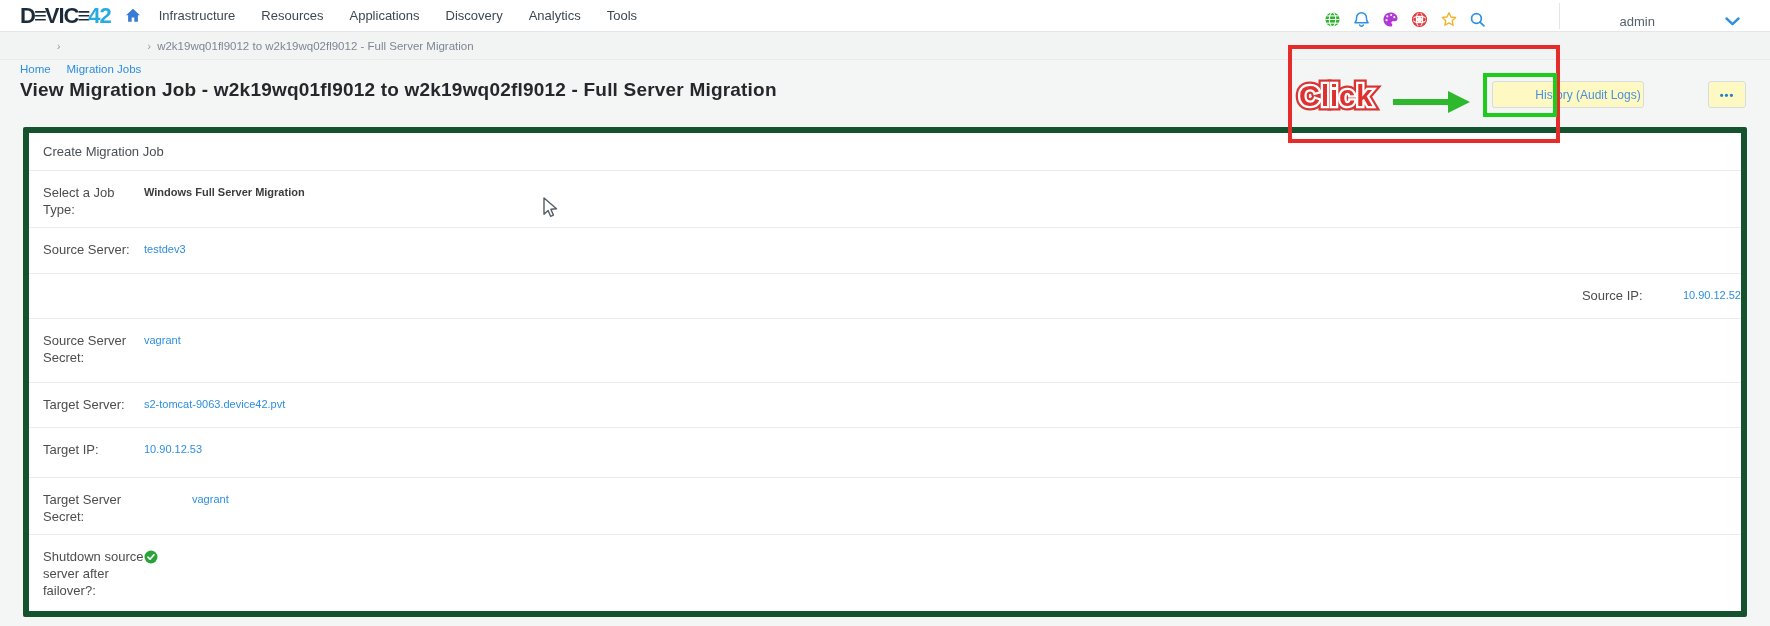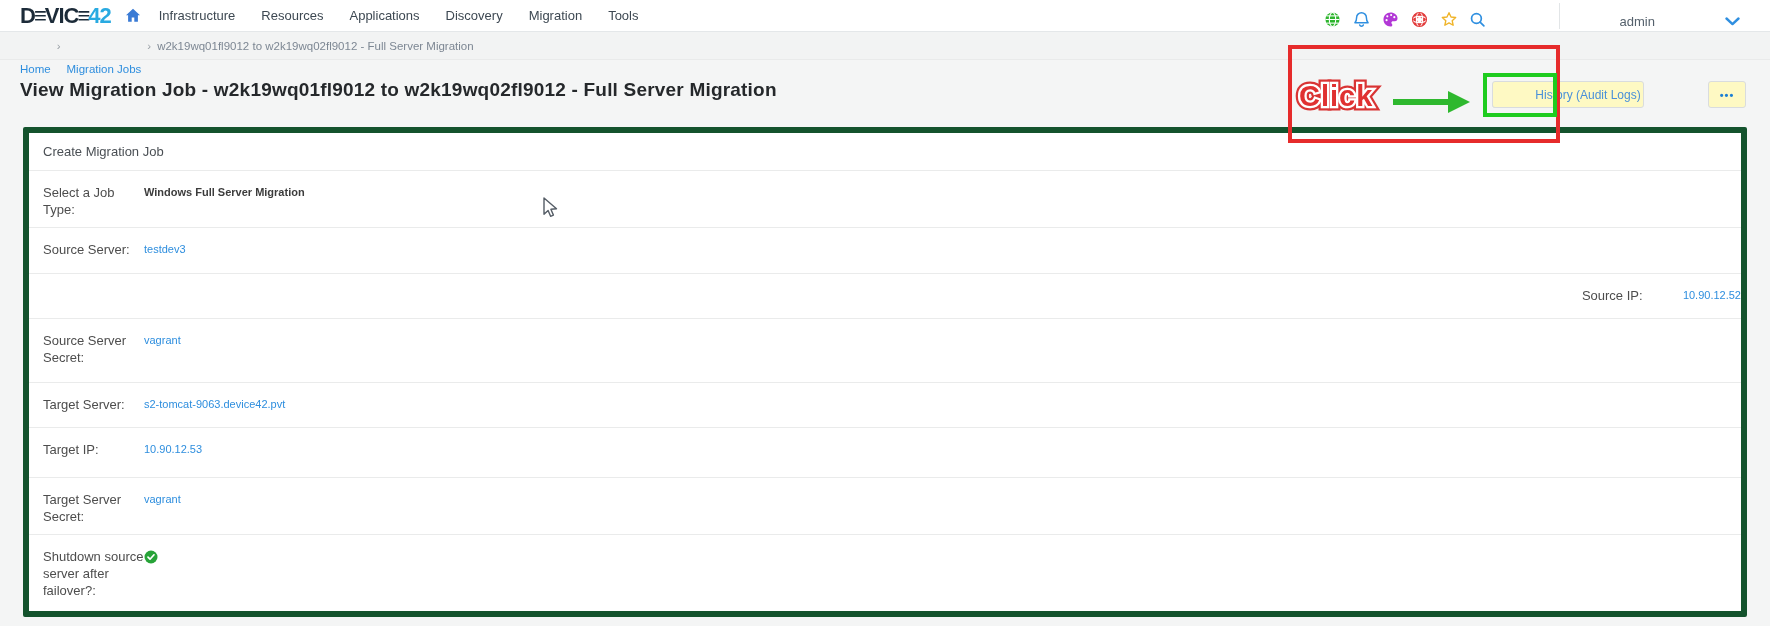--- a/index.html
+++ b/index.html
@@ -102,21 +102,21 @@
   <div class="home-ic">
     <svg width="16" height="15" viewBox="0 0 16 15">
         <path d="M8 .8 1 7.2h2.1v6.6h3.6V9.4h2.6v4.4h3.6V7.2H15z" fill="#3a7bd5"></path>
       </svg>
   </div>
   <div class="nav-items" id="nav-items">
       <div class="nav-item">Infrastructure</div>
       <div class="nav-item">Resources</div>
       <div class="nav-item">Applications</div>
       <div class="nav-item">Discovery</div>
-      <div class="nav-item">Migration</div>
+      <div class="nav-item">Analytics</div>
       <div class="nav-item">Tools</div>
     </div>
 
   <div class="nav-right">
     <div class="nav-icons">
       <div class="nico">
         <svg width="17" height="17" viewBox="0 0 16 16">
             <circle cx="8" cy="8" r="6.6" fill="#2db52d"></circle>
             <g stroke="#fff" stroke-width="1" fill="none">
               <ellipse cx="8" cy="8" rx="3" ry="6.6"></ellipse>
@@ -232,21 +232,21 @@
   <div class="prow" style="height: 45px;">
     <div class="prow-label">Target Server:</div>
     <div class="prow-value"><span class="val-link">s2-tomcat-9063.device42.pvt</span></div>
   </div>
 
   <div class="prow" style="height: 50px;">
     <div class="prow-label">Target IP:</div>
     <div class="prow-value"><span class="val-link">10.90.12.53</span></div>
   </div>
 
-  <div class="prow" style="height: 57px;">
+  <div class="prow" style="height: 57px; gap: 48px;">
     <div class="prow-label">Target Server Secret:</div>
     <div class="prow-value"><span class="val-link">vagrant</span></div>
   </div>
 
   <div class="prow" style="height: 76px;">
     <div class="prow-label">Shutdown source server after failover?:</div>
     <div class="prow-value"><svg width="14" height="14" viewBox="0 0 14 14" style="margin-top:1px">
             <circle cx="7" cy="7" r="6.5" fill="#27a338"></circle>
             <path d="M4 7.2l2 2 4-4.4" fill="none" stroke="#fff" stroke-width="1.7" stroke-linecap="round" stroke-linejoin="round"></path>
           </svg></div>

